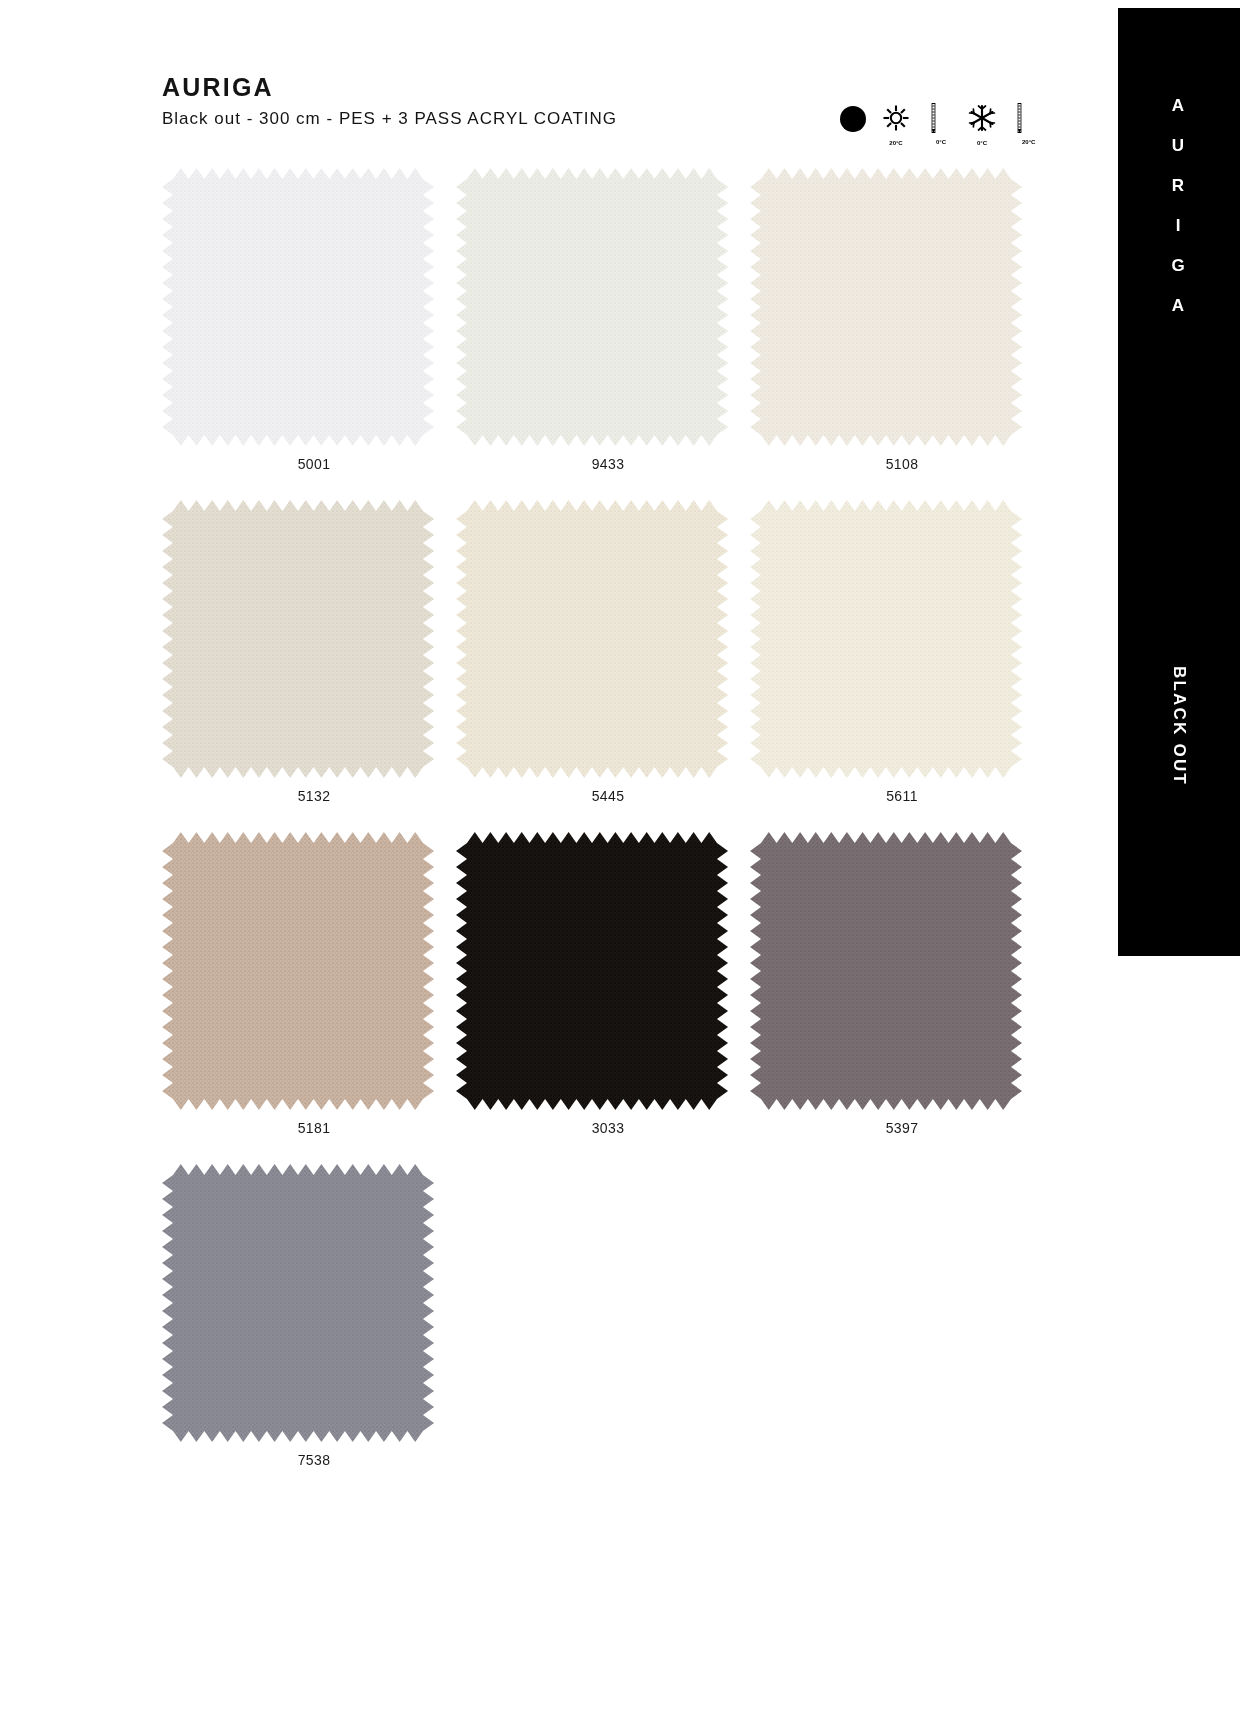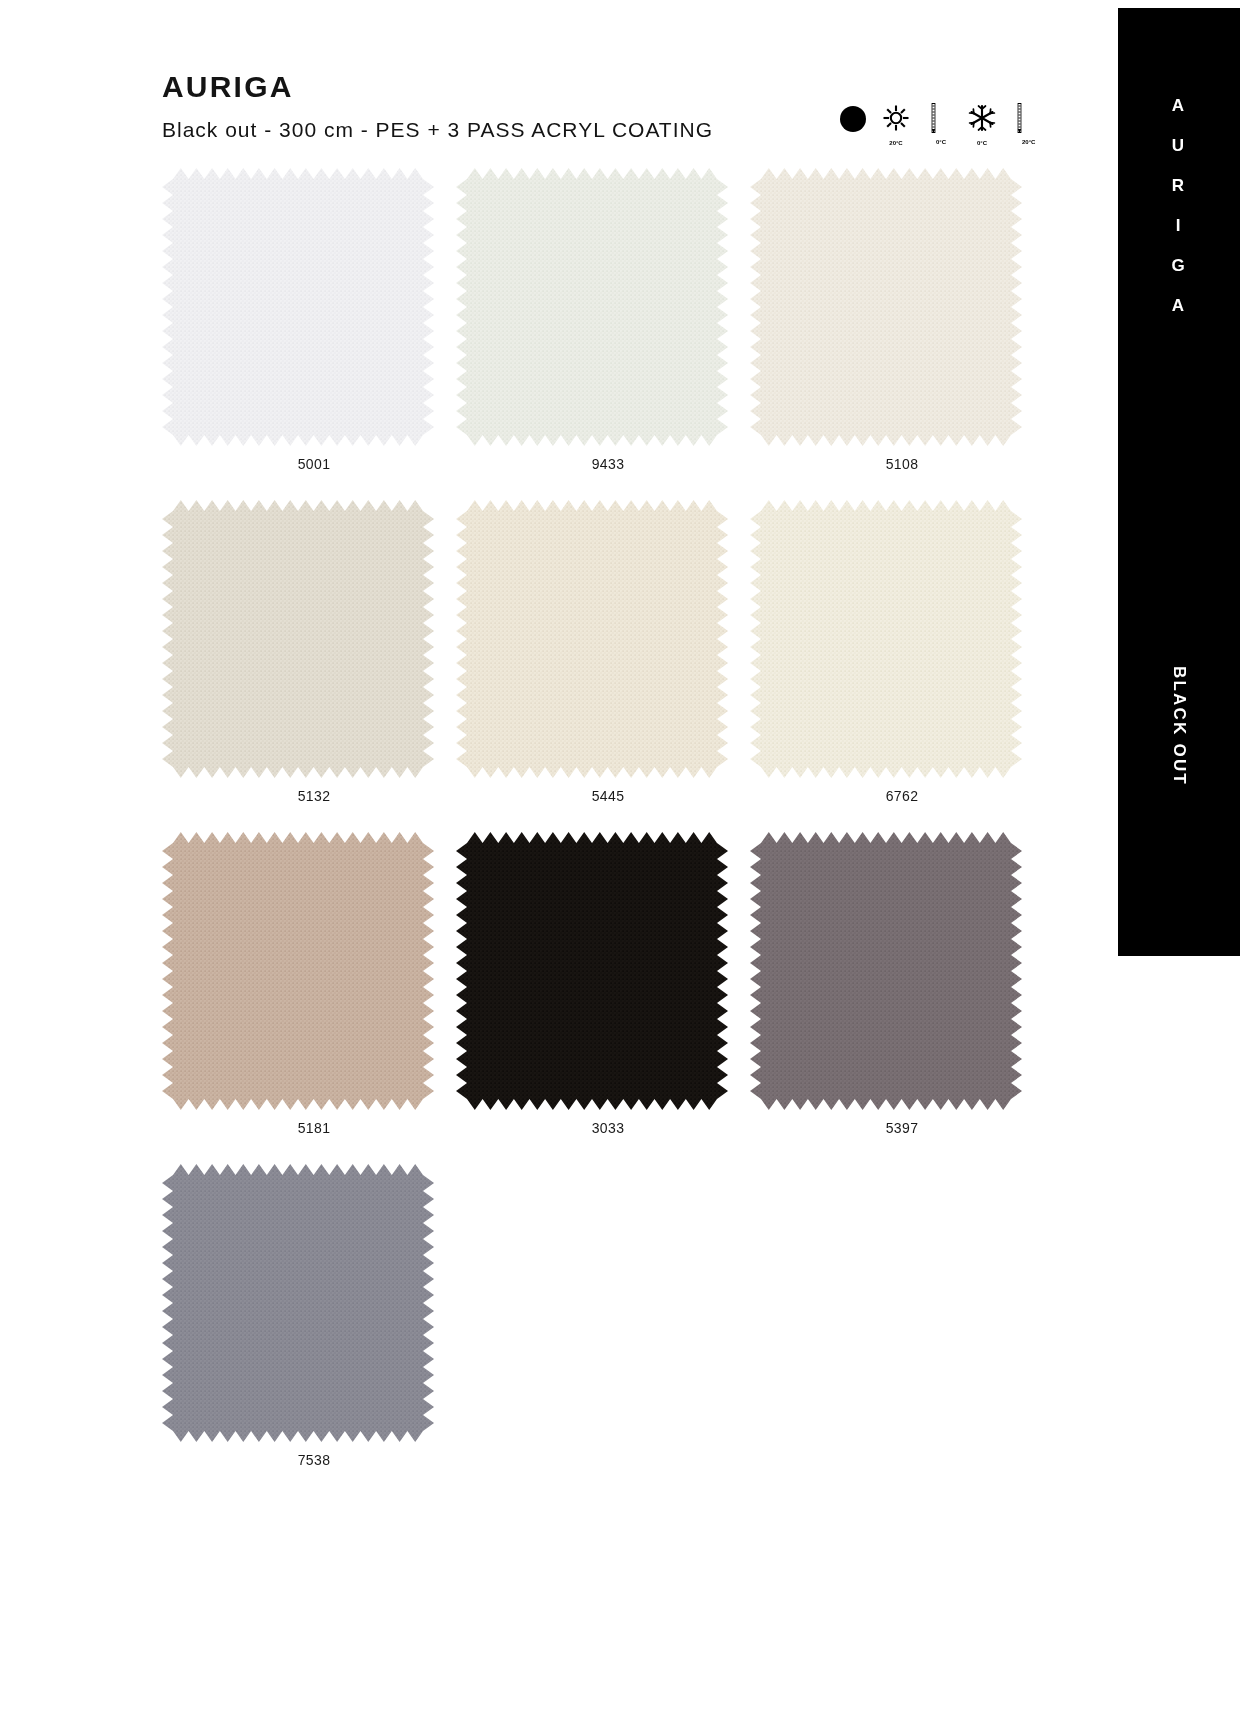--- a/index.html
+++ b/index.html
@@ -6,26 +6,26 @@
   body{
     width:1240px;height:1713px;position:relative;
     background:#ffffff;
     font-family:"Liberation Sans", sans-serif;
     overflow:hidden;
   }
 
   
   #header{position:absolute;left:162px;top:72px;width:880px;height:70px;}
   #title{
-    font-size:30px;font-weight:700;letter-spacing:2.2px;color:#141414;
+    font-size:25px;font-weight:700;letter-spacing:2.2px;color:#141414;
     line-height:30px;
   }
   #subtitle{
-    font-size:21px;font-weight:400;letter-spacing:1.0px;color:#141414;
-    line-height:24px;margin-top:16px;
+    font-size:17px;font-weight:400;letter-spacing:1.0px;color:#141414;
+    line-height:24px;margin-top:5px;
   }
 
   
   #symbols{
     position:absolute;left:840px;top:100px;width:200px;height:48px;
     display:flex;align-items:flex-start;gap:13px;
   }
   .sym{position:relative;height:46px;display:flex;align-items:flex-start;}
   .dot{width:26px;height:26px;border-radius:50%;background:#000;margin-top:6px;}
 
@@ -297,21 +297,21 @@
             </linearGradient>
             <pattern id="p5" width="4" height="4" patternUnits="userSpaceOnUse">
               <rect width="4" height="4" fill="url(#g5)"></rect>
               <rect width="2" height="2" fill="#e7e1ce" fill-opacity="0.30"></rect>
               <rect x="2" y="2" width="2" height="2" fill="#e7e1ce" fill-opacity="0.30"></rect>
             </pattern>
           </defs>
           <polygon points="11.0,11.0 18.8,0.0 26.6,11.0 34.4,0.0 42.3,11.0 50.1,0.0 57.9,11.0 65.7,0.0 73.5,11.0 81.3,0.0 89.1,11.0 96.9,0.0 104.8,11.0 112.6,0.0 120.4,11.0 128.2,0.0 136.0,11.0 143.8,0.0 151.6,11.0 159.4,0.0 167.3,11.0 175.1,0.0 182.9,11.0 190.7,0.0 198.5,11.0 206.3,0.0 214.1,11.0 221.9,0.0 229.8,11.0 237.6,0.0 245.4,11.0 253.2,0.0 261.0,11.0 261.0,11.0 272.0,19.0 261.0,27.0 272.0,35.0 261.0,43.0 272.0,51.0 261.0,59.0 272.0,67.0 261.0,75.0 272.0,83.0 261.0,91.0 272.0,99.0 261.0,107.0 272.0,115.0 261.0,123.0 272.0,131.0 261.0,139.0 272.0,147.0 261.0,155.0 272.0,163.0 261.0,171.0 272.0,179.0 261.0,187.0 272.0,195.0 261.0,203.0 272.0,211.0 261.0,219.0 272.0,227.0 261.0,235.0 272.0,243.0 261.0,251.0 272.0,259.0 261.0,267.0 261.0,267.0 253.2,278.0 245.4,267.0 237.6,278.0 229.8,267.0 221.9,278.0 214.1,267.0 206.3,278.0 198.5,267.0 190.7,278.0 182.9,267.0 175.1,278.0 167.3,267.0 159.4,278.0 151.6,267.0 143.8,278.0 136.0,267.0 128.2,278.0 120.4,267.0 112.6,278.0 104.8,267.0 96.9,278.0 89.1,267.0 81.3,278.0 73.5,267.0 65.7,278.0 57.9,267.0 50.1,278.0 42.3,267.0 34.4,278.0 26.6,267.0 18.8,278.0 11.0,267.0 11.0,267.0 0.0,259.0 11.0,251.0 0.0,243.0 11.0,235.0 0.0,227.0 11.0,219.0 0.0,211.0 11.0,203.0 0.0,195.0 11.0,187.0 0.0,179.0 11.0,171.0 0.0,163.0 11.0,155.0 0.0,147.0 11.0,139.0 0.0,131.0 11.0,123.0 0.0,115.0 11.0,107.0 0.0,99.0 11.0,91.0 0.0,83.0 11.0,75.0 0.0,67.0 11.0,59.0 0.0,51.0 11.0,43.0 0.0,35.0 11.0,27.0 0.0,19.0 11.0,11.0" fill="url(#p5)"></polygon>
         </svg>
       </div>
-      <div class="code">6762</div>
+      <div class="code">5611</div>
     </div>
     <div class="cell">
       <div class="swatch">
         <svg class="fab" viewBox="0 0 272 278" preserveAspectRatio="none">
           <defs>
             <linearGradient id="g6" x1="0" y1="0" x2="1" y2="1">
               <stop offset="0%" stop-color="#cbb5a4"></stop>
               <stop offset="55%" stop-color="#cbb5a4"></stop>
               <stop offset="100%" stop-color="#b9a18e"></stop>
             </linearGradient>

